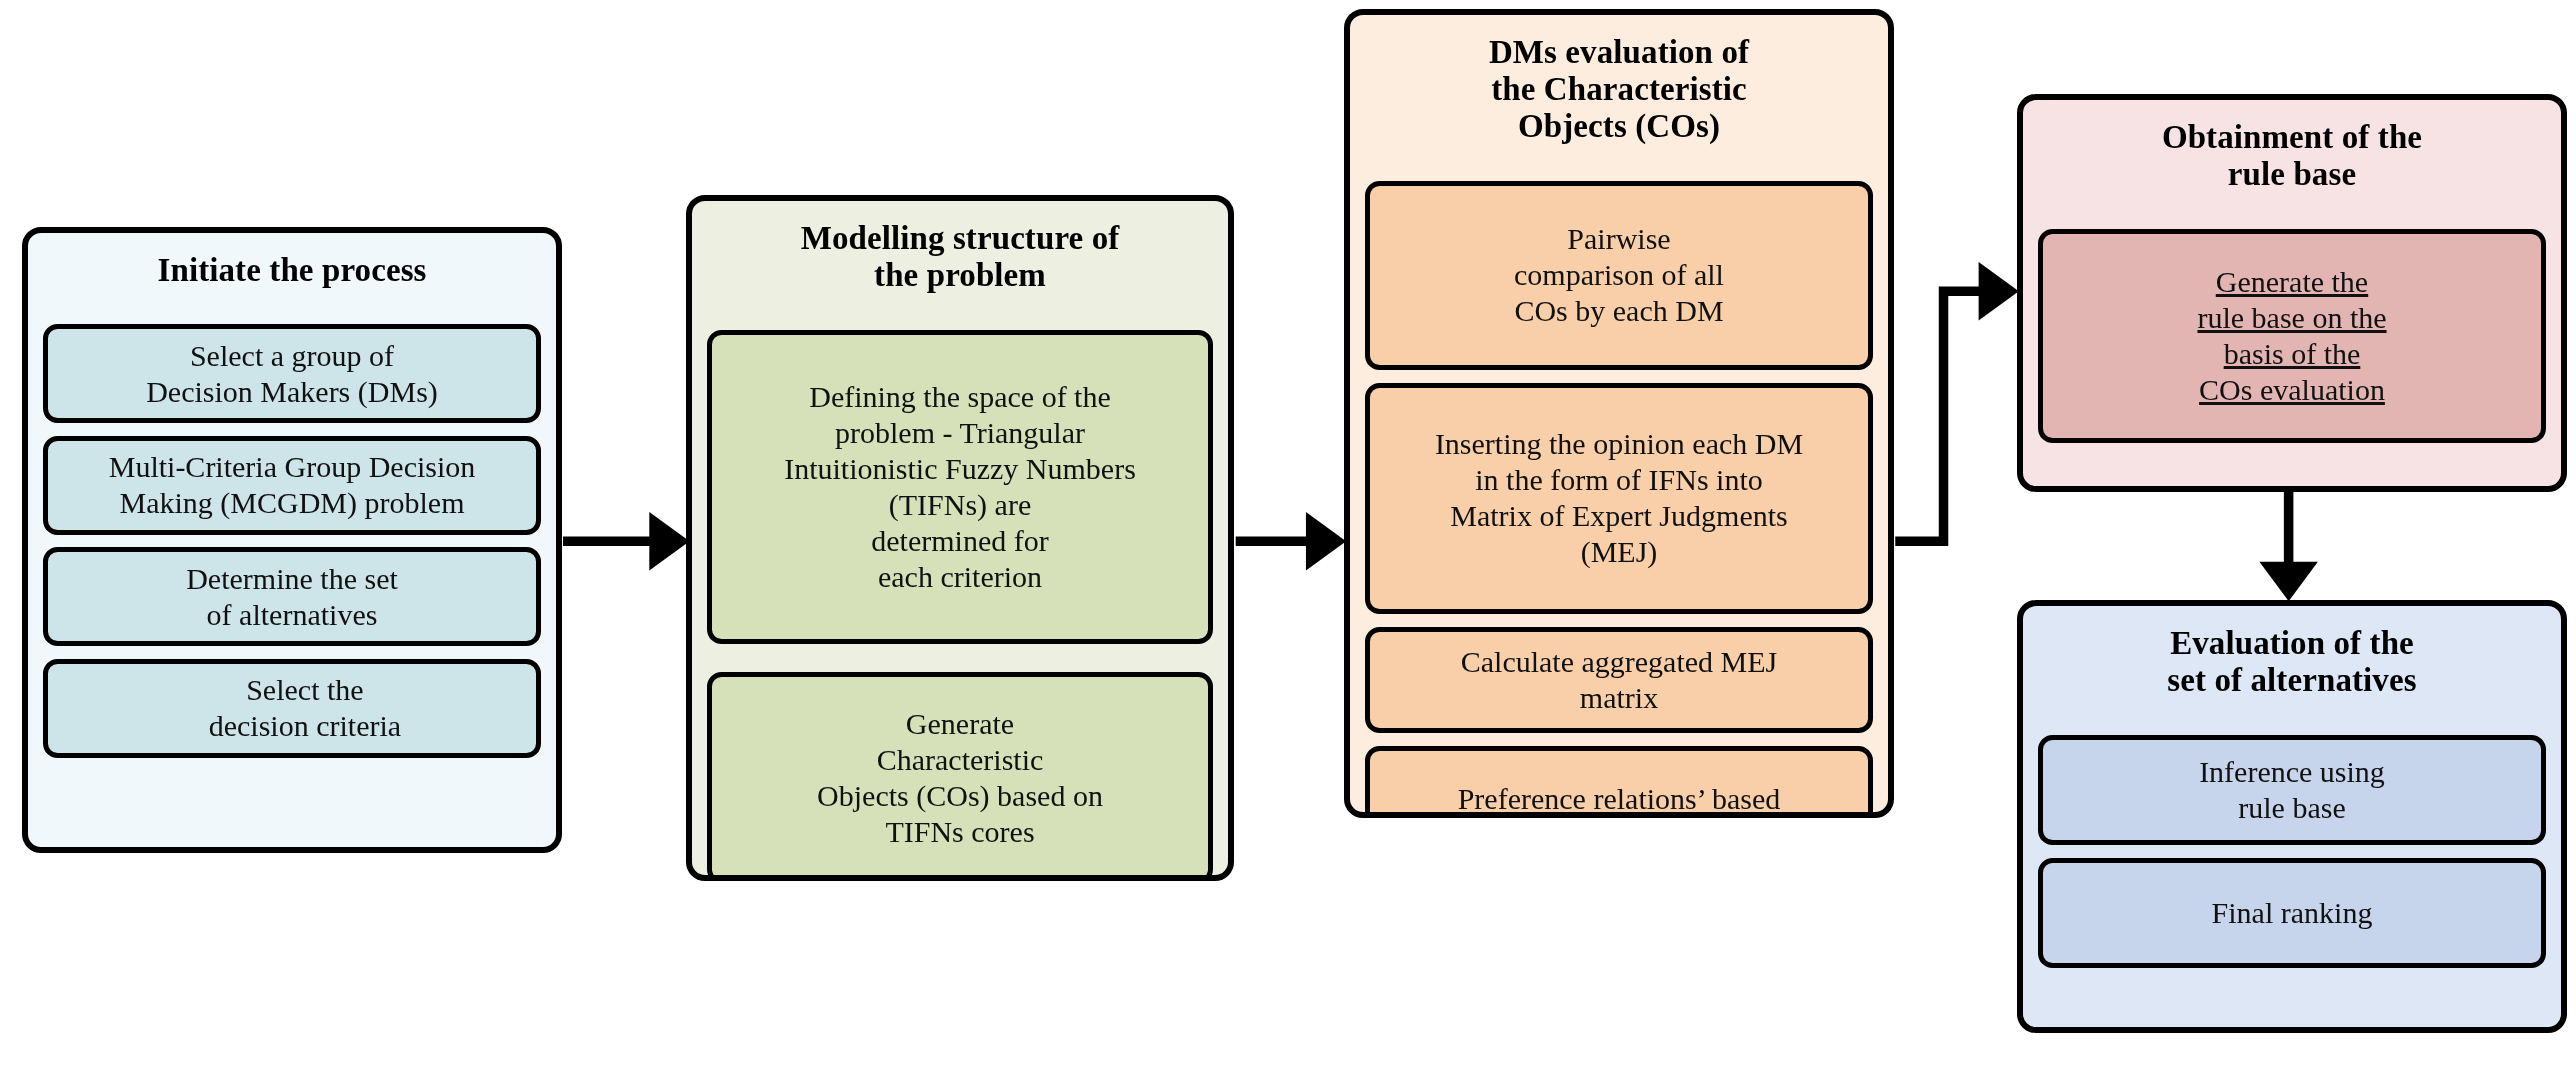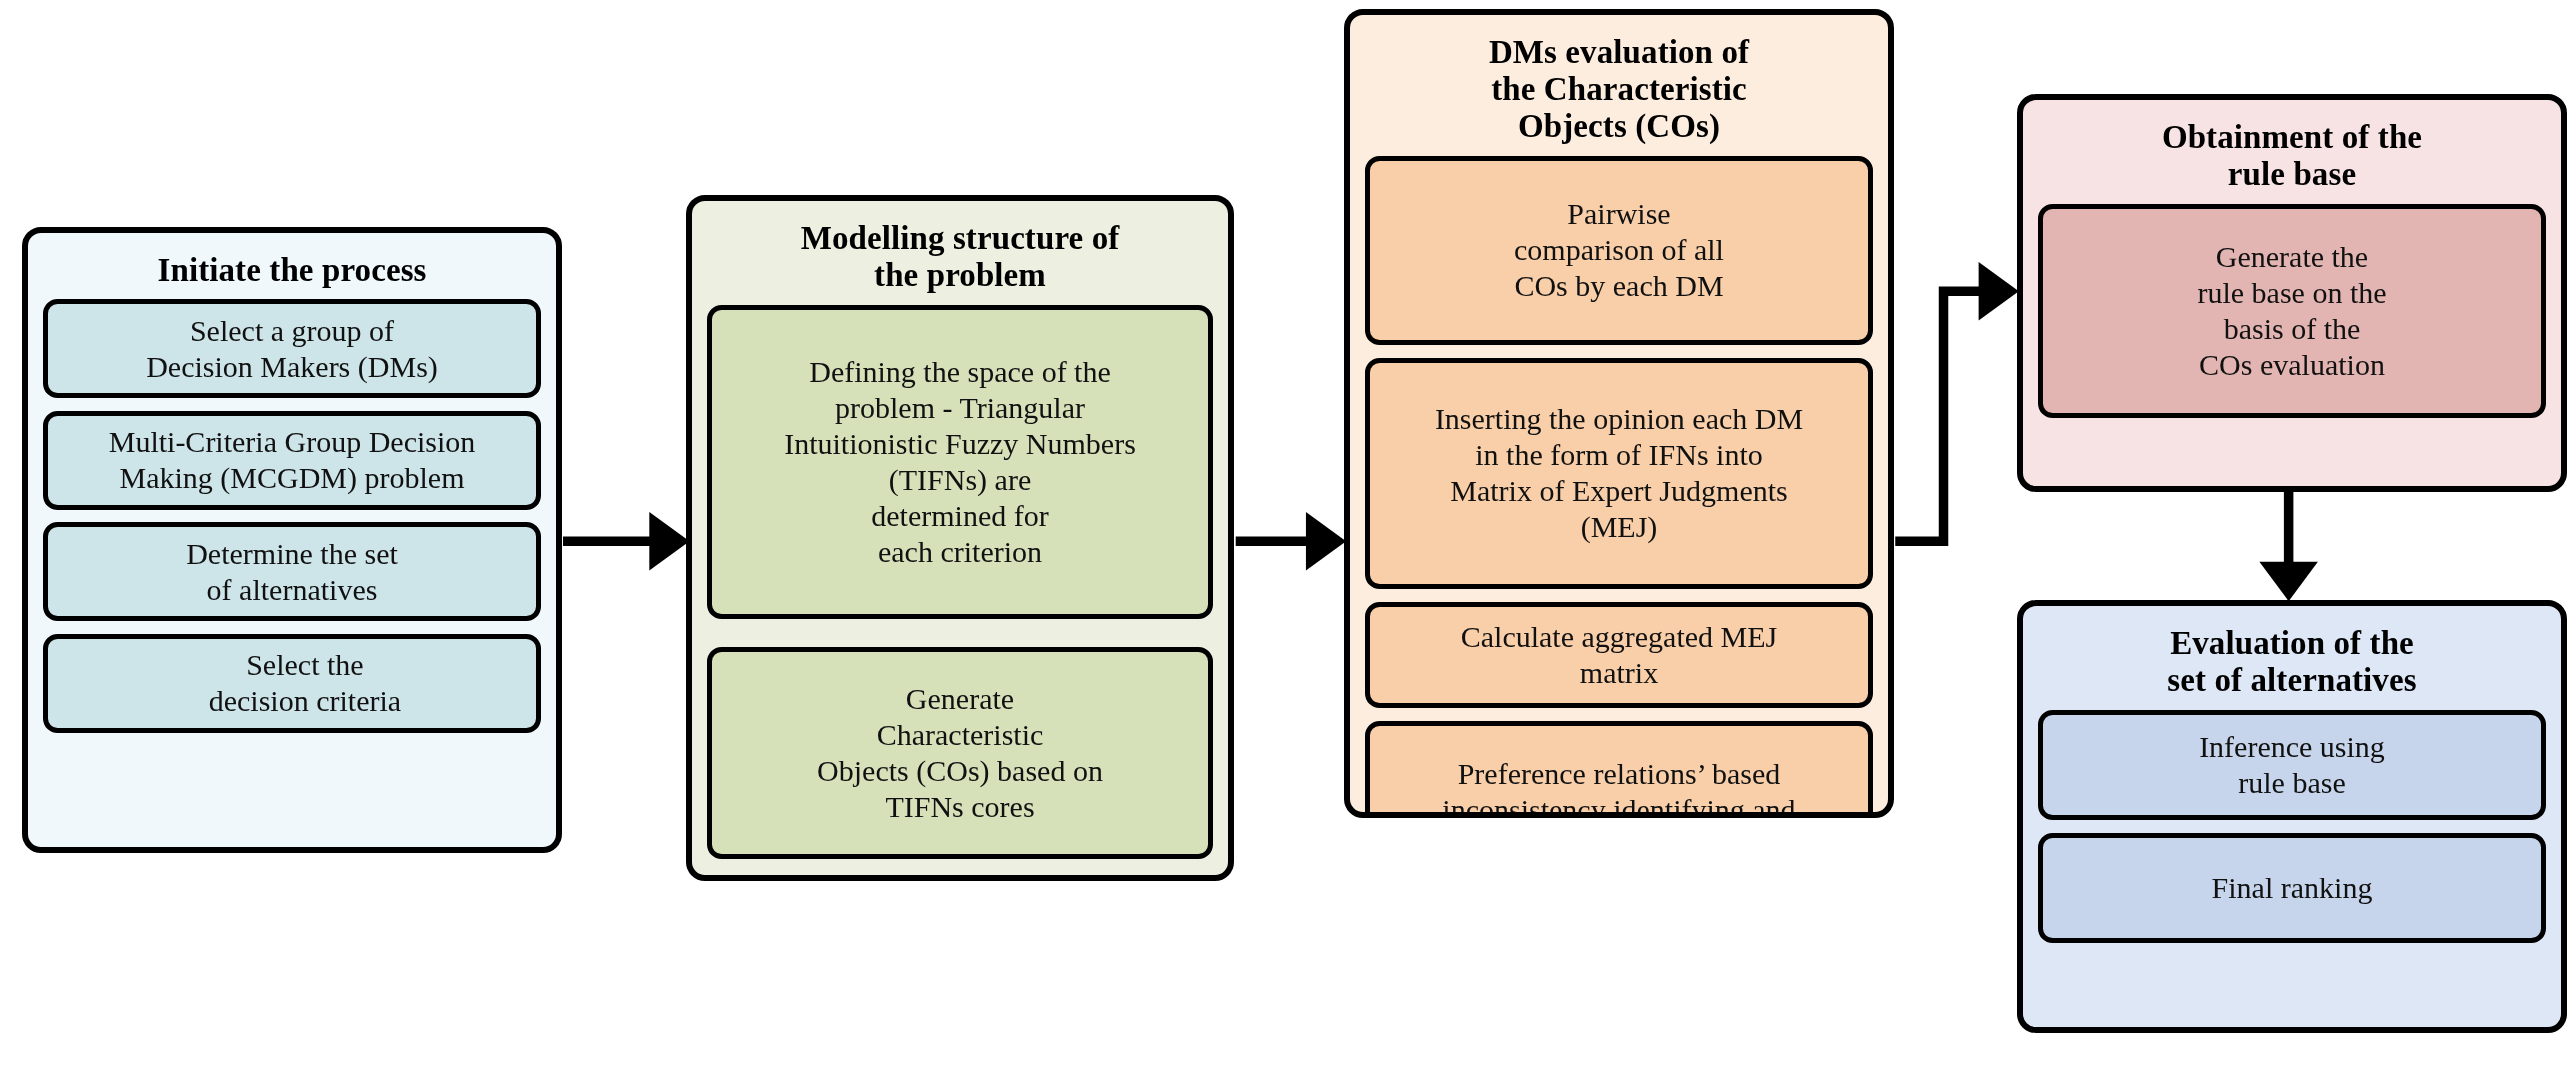--- a/index.html
+++ b/index.html
@@ -36,20 +36,21 @@
     color: #000000;
     padding: 11.7px 2.9px 10.2px 2.9px;
     white-space: pre-line;
     letter-spacing: 0.1px;
   }
   .steps {
     display: flex;
     flex-direction: column;
     gap: 11.7px;
     flex: 1 1 auto;
+    margin-top: 25px;
   }
   .step {
     box-sizing: border-box;
     border: 5.1px solid #000000;
     border-radius: 14.6px;
     display: flex;
     align-items: center;
     justify-content: center;
     text-align: center;
     font-size: 30px;
@@ -92,21 +93,21 @@
   #stage-3 .step:nth-child(2) { flex: 0 0 231px; }
   #stage-3 .step:nth-child(3) { flex: 0 0 106px; }
   #stage-3 .step:nth-child(4) { flex: 0 0 179px; }
 
   
   #stage-4 {
     left: 2017px; top: 94px; width: 550px; height: 398px;
     background: #f7e3e3;
   }
   #stage-4 .step { background: #e2b5b2; }
-  #stage-4 .step:nth-child(1) { flex: 0 0 214px; }
+  #stage-4 .step:nth-child(1) { flex: 0 0 214px; text-decoration: underline; }
 
   
   #stage-5 {
     left: 2017px; top: 600px; width: 550px; height: 433px;
     background: #dee7f6;
   }
   #stage-5 .step { background: #c6d5ec; }
   #stage-5 .steps { gap: 13px; }
   #stage-5 .step:nth-child(1) { flex: 0 0 110px; }
   #stage-5 .step:nth-child(2) { flex: 0 0 110px; }

